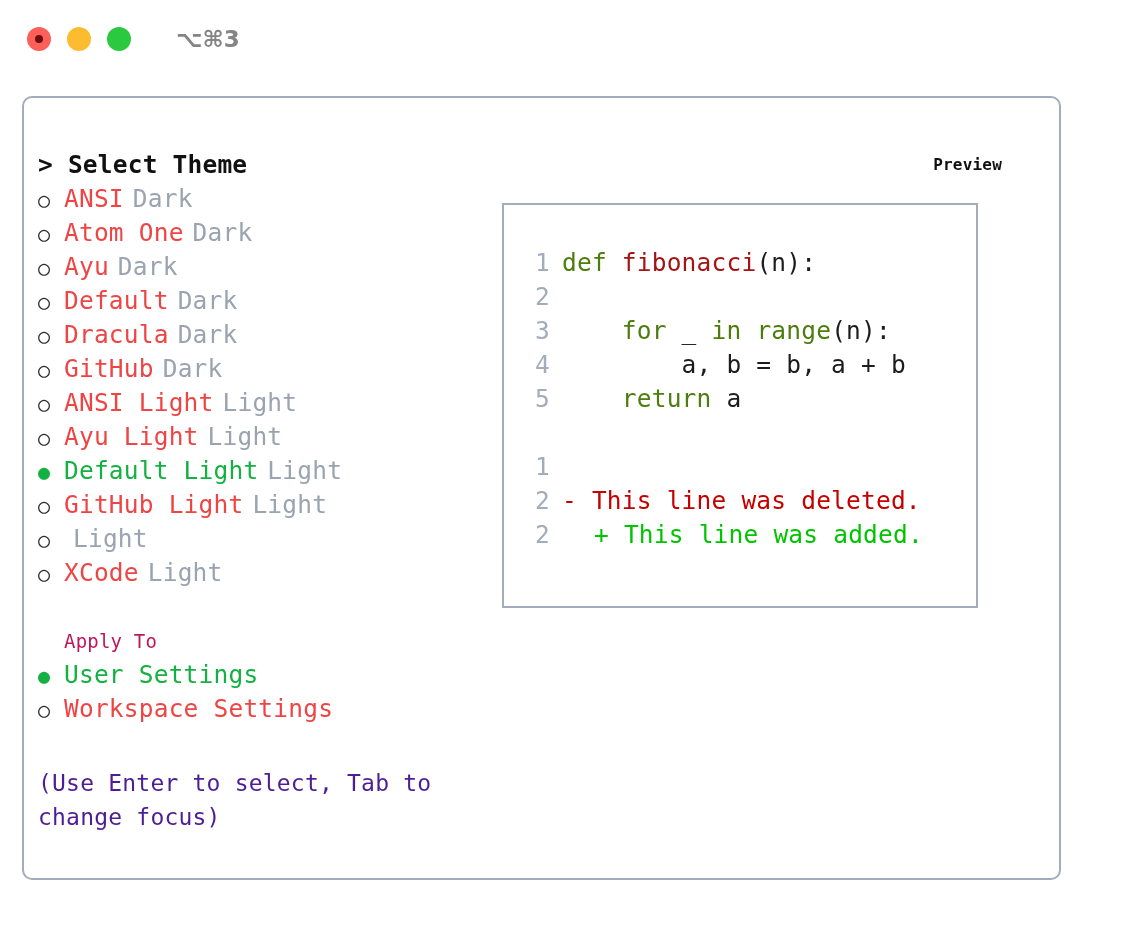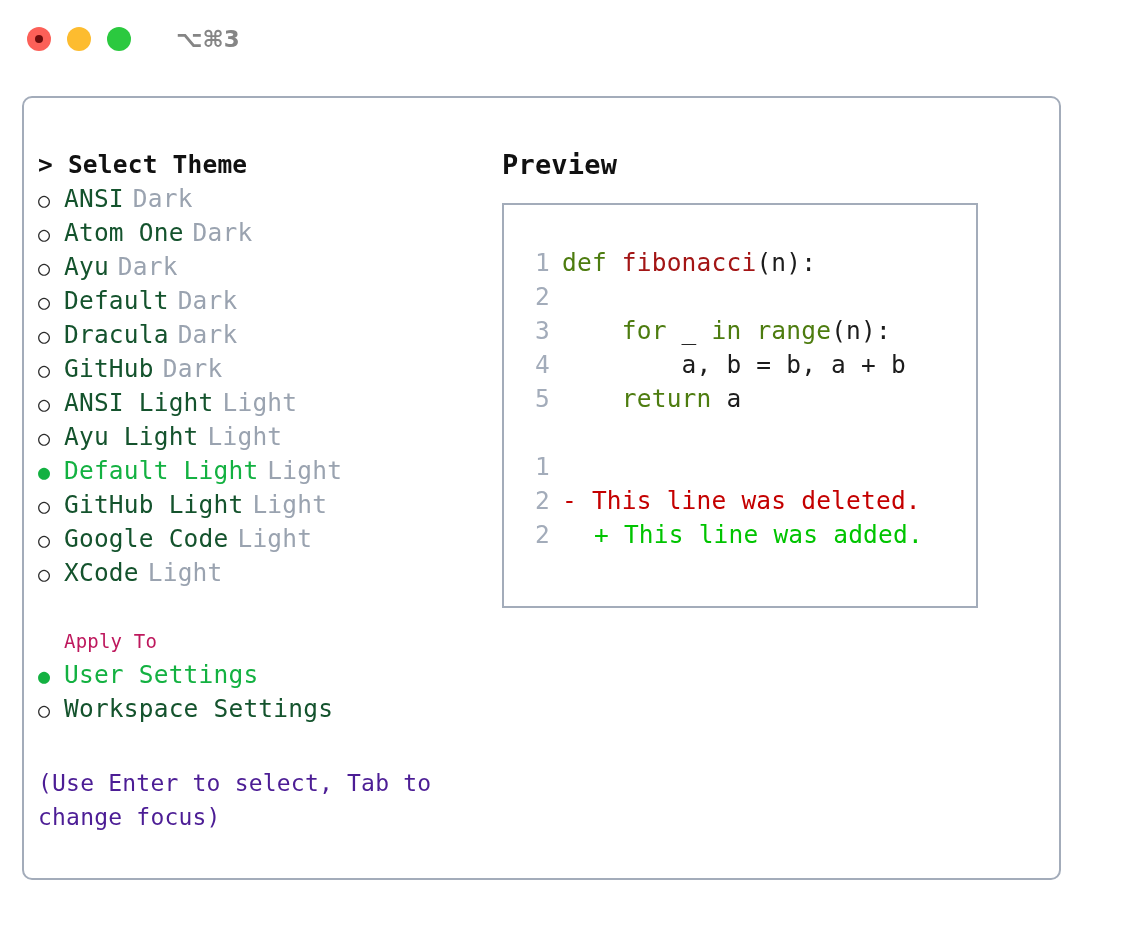--- a/index.html
+++ b/index.html
@@ -107,21 +107,21 @@
     display: inline-block;
     width: 26px;
     flex: 0 0 26px;
     font-size: 20px;
     color: #2a2a2a;
     line-height: 34px;
   }
   .marker.sel {
     color: #13b141;
   }
-  .theme-name { color: #14532d; }
+  .theme-name { color: #ef4444; }
   .theme-row.selected .theme-name { color: #13b141; }
   .theme-kind {
     color: #9aa3b0;
     margin-left: 9px;
   }
 
   .section-gap { height: 34px; }
 
   .apply-header {
     font-size: 19px;
@@ -142,25 +142,26 @@
   }
 
   
   #preview-column {
     position: absolute;
     left: 478px;
     top: 50px;
     width: 500px;
   }
   #preview-title {
-    font-size: 27px;
+    font-size: 16px;
     font-weight: bold;
     color: #111111;
     line-height: 34px;
     letter-spacing: 0.2px;
+    text-align: right;
   }
   #preview-box {
     margin-top: 21px;
     width: 476px;
     height: 405px;
     border: 2px solid #a3acba;
     box-sizing: border-box;
     background: #ffffff;
     padding: 41px 0 0 0;
   }
@@ -214,21 +215,21 @@
           <div class="theme-row"><span class="marker">○</span><span class="theme-name">ANSI</span><span class="theme-kind">Dark</span></div>
           <div class="theme-row"><span class="marker">○</span><span class="theme-name">Atom One</span><span class="theme-kind">Dark</span></div>
           <div class="theme-row"><span class="marker">○</span><span class="theme-name">Ayu</span><span class="theme-kind">Dark</span></div>
           <div class="theme-row"><span class="marker">○</span><span class="theme-name">Default</span><span class="theme-kind">Dark</span></div>
           <div class="theme-row"><span class="marker">○</span><span class="theme-name">Dracula</span><span class="theme-kind">Dark</span></div>
           <div class="theme-row"><span class="marker">○</span><span class="theme-name">GitHub</span><span class="theme-kind">Dark</span></div>
           <div class="theme-row"><span class="marker">○</span><span class="theme-name">ANSI Light</span><span class="theme-kind">Light</span></div>
           <div class="theme-row"><span class="marker">○</span><span class="theme-name">Ayu Light</span><span class="theme-kind">Light</span></div>
           <div class="theme-row selected"><span class="marker sel">●</span><span class="theme-name">Default Light</span><span class="theme-kind">Light</span></div>
           <div class="theme-row"><span class="marker">○</span><span class="theme-name">GitHub Light</span><span class="theme-kind">Light</span></div>
-          <div class="theme-row"><span class="marker">○</span><span class="theme-name">Google Code</span><span class="theme-kind">Light</span></div>
+          <div class="theme-row"><span class="marker">○</span><span class="theme-kind">Light</span></div>
           <div class="theme-row"><span class="marker">○</span><span class="theme-name">XCode</span><span class="theme-kind">Light</span></div>
         </div>
 
       <div class="section-gap"></div>
 
       <div class="apply-header">Apply To</div>
 
       <div id="apply-items">
           <div class="theme-row selected"><span class="marker sel">●</span><span class="theme-name">User Settings</span></div>
           <div class="theme-row"><span class="marker">○</span><span class="theme-name">Workspace Settings</span></div>

